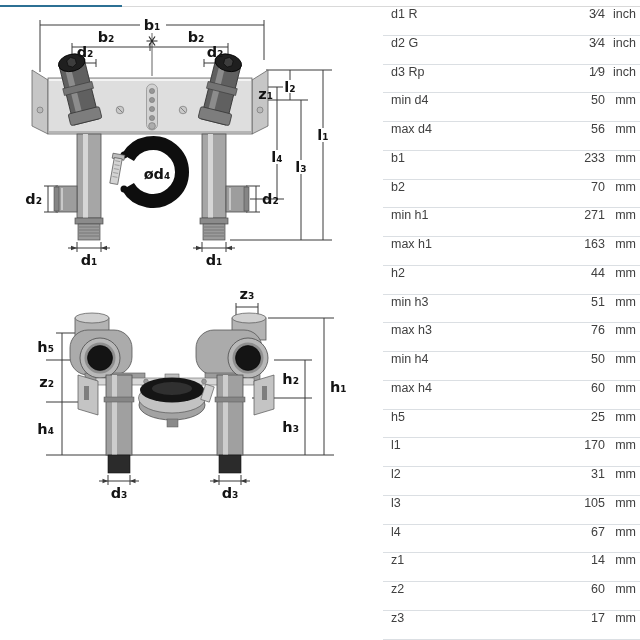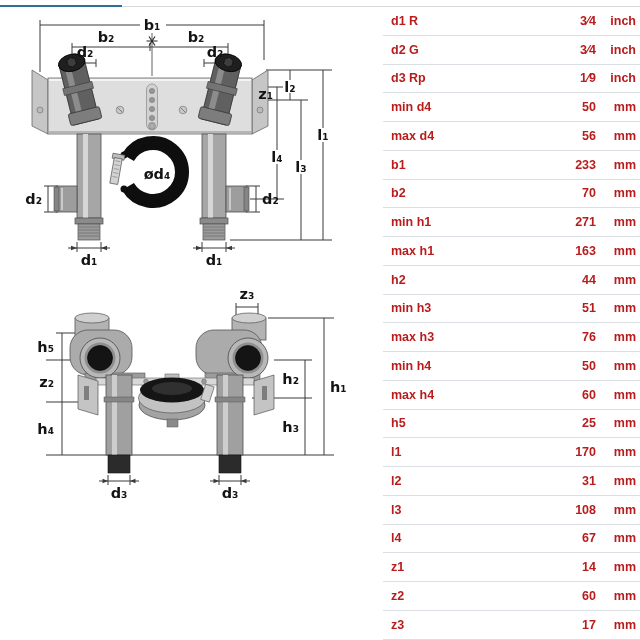--- a/index.html
+++ b/index.html
@@ -16,28 +16,28 @@
   .diagram{position:absolute;left:0;}
   #front-view{top:0;}
   #side-view{top:285px;}
   .dimtext{font-family:"DejaVu Sans", sans-serif;font-size:14.5px;font-weight:bold;fill:#141414;}
   .dimline{stroke:#3a3a3a;stroke-width:1;fill:none;}
   .arrow{fill:#3a3a3a;stroke:none;}
 
   
   .spec-table{position:absolute;left:383px;top:7px;width:257px;}
   .spec-row{
-    display:flex;align-items:center;height:27.75px;
+    display:flex;height:27.75px;
     border-bottom:1px solid #dbdfe3;
     padding:0 4px 0 8px;
-    color:#b91c1c;font-size:12.5px;font-weight:700;
+    color:#404040;font-size:12.5px;font-weight:400;
   }
   .spec-label{white-space:nowrap;}
   .spec-value{margin-left:auto;text-align:right;white-space:nowrap;}
-  .spec-unit{width:31px;margin-left:9px;text-align:right;white-space:nowrap;}
+  .spec-unit{width:31px;text-align:right;white-space:nowrap;}
 </style>
 </head>
 <body>
 
 <div class="top-rule"></div>
 <div class="top-rule-accent"></div>
 
 <svg id="front-view" class="diagram" width="383" height="280" viewBox="0 0 383 280">
 
   <g class="dimline">
@@ -351,21 +351,21 @@
     <span class="spec-value">170</span>
     <span class="spec-unit">mm</span>
   </div>
   <div class="spec-row">
     <span class="spec-label">l2</span>
     <span class="spec-value">31</span>
     <span class="spec-unit">mm</span>
   </div>
   <div class="spec-row">
     <span class="spec-label">l3</span>
-    <span class="spec-value">108</span>
+    <span class="spec-value">105</span>
     <span class="spec-unit">mm</span>
   </div>
   <div class="spec-row">
     <span class="spec-label">l4</span>
     <span class="spec-value">67</span>
     <span class="spec-unit">mm</span>
   </div>
   <div class="spec-row">
     <span class="spec-label">z1</span>
     <span class="spec-value">14</span>

